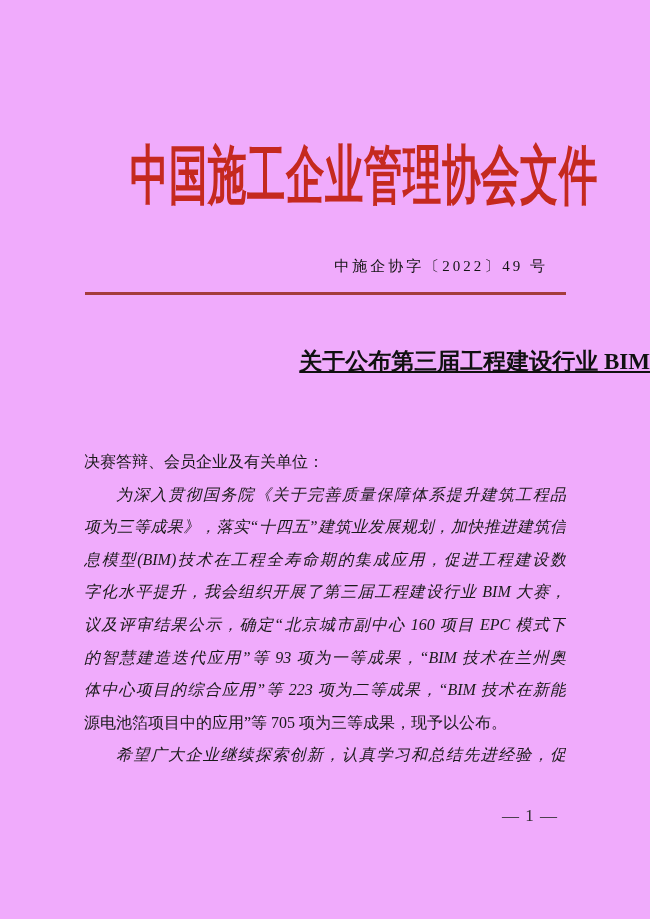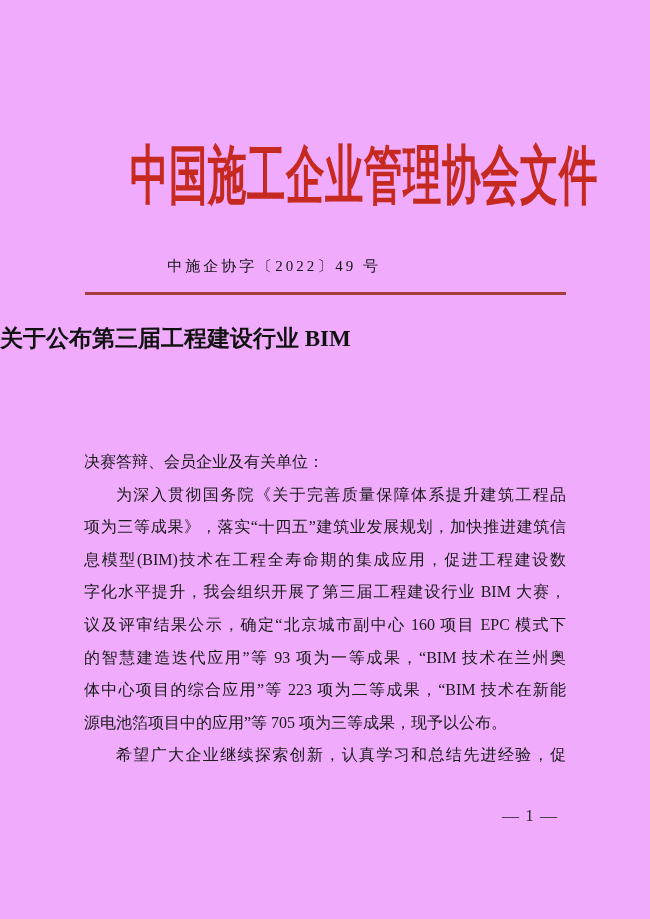--- a/index.html
+++ b/index.html
@@ -25,63 +25,65 @@
     transform: scaleX(0.60);
     transform-origin: 50% 50%;
     white-space: nowrap;
     letter-spacing: 1px;
   }
   .doc-number {
     position: absolute;
     top: 257px;
     left: 0;
     width: 548px;
-    text-align: center;
+    text-align: right;
     font-size: 15px;
     letter-spacing: 3px;
     color: #141414;
     white-space: nowrap;
   }
   .red-rule {
     position: absolute;
     top: 292px;
     left: 85px;
     width: 481px;
     height: 3px;
     background: #a43c3c;
   }
   .notice-title {
     position: absolute;
-    top: 320px;
+    top: 343px;
     left: 0;
     width: 650px;
-    text-align: left;
+    text-align: right;
     font-weight: bold;
     font-size: 23px;
     line-height: 38px;
     color: #111111;
+    text-decoration: underline;
   }
   .body-text {
     position: absolute;
     top: 446px;
     left: 84px;
     width: 482px;
     font-size: 16px;
     color: #1a1a1a;
   }
   .line {
     height: 32.6px;
     line-height: 32.6px;
     white-space: nowrap;
     overflow: hidden;
     text-align: left;
   }
   .line.just {
     text-align: justify;
     text-align-last: justify;
+    font-style: italic;
   }
   .line.indent {
     text-indent: 2em;
   }
   .page-number {
     position: absolute;
     top: 806px;
     right: 92px;
     font-size: 17px;
     color: #2e2e2e;

